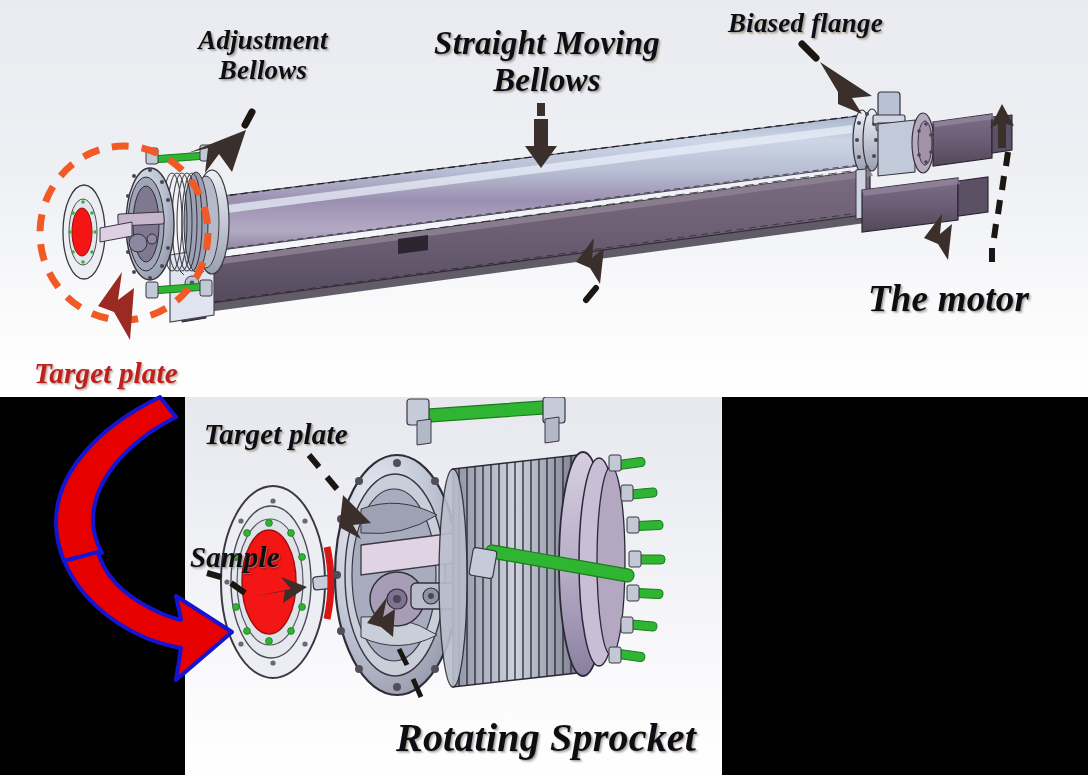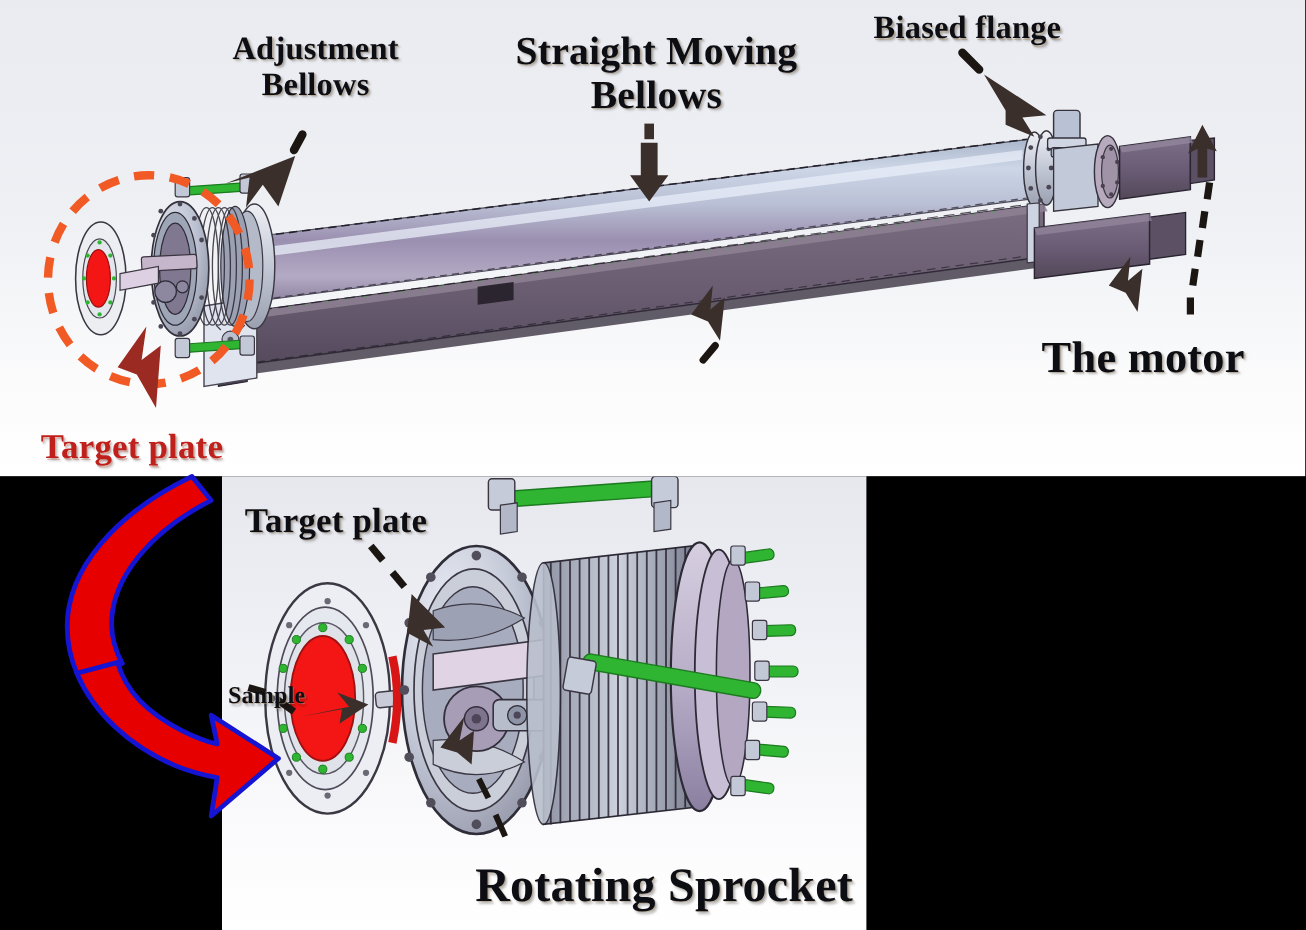--- a/index.html
+++ b/index.html
@@ -2,21 +2,21 @@
 <html><head>
 <meta charset="utf-8">
 <style>
   html,body{margin:0;padding:0;background:#000;}
   #root{
     position:relative;width:1088px;height:775px;overflow:hidden;
     background:#000;
     font-family:"Liberation Serif","DejaVu Serif",serif;
   }
   
-  .panel{position:absolute;overflow:hidden;}
+  .panel{position:absolute;overflow:hidden;font-style:italic;}
   #top-panel{
     left:0;top:0;width:1088px;height:397px;
     background:linear-gradient(180deg,#e9ebf0 0%,#eef0f4 45%,#fbfbfc 80%,#ffffff 100%);
   }
   #bottom-panel{
     left:185px;top:397px;width:537px;height:378px;
     background:linear-gradient(180deg,#e6e8ee 0%,#f0f1f5 40%,#fafafc 75%,#ffffff 100%);
   }
   #black-left{position:absolute;left:0;top:397px;width:185px;height:378px;background:#000;}
   #black-right{position:absolute;left:722px;top:397px;width:366px;height:378px;background:#000;}
@@ -437,21 +437,21 @@
 
         <g stroke="#1b1612" stroke-width="5" fill="none" stroke-linecap="butt">
           <path d="M236,300 L228,282"></path>
             <path d="M222,268 L214,252"></path>
         </g>
         <polygon points="208,240 210,212 198,220 202,200 182,226 196,230"></polygon>
       </g>
     </svg>
 
     <div class="lbl" style="left:19px;top:21px;font-size:29px;">Target plate</div>
-    <div class="lbl" style="left:5px;top:172px;font-size:20px;">Sample</div>
+    <div class="lbl" style="left:5px;top:144px;font-size:29px;">Sample</div>
     <div class="lbl" style="left:211px;top:319px;font-size:40px;">Rotating Sprocket</div>
   </div>
 
   <svg class="ov" width="1088" height="775" viewBox="0 0 1088 775" style="z-index:40;">
     <path d="M146,394
              C 84,424 46,470 46,520
              C 46,556 70,586 104,604
              L 172,592
              C 142,578 122,552 122,522
              C 122,486 152,452 196,432

